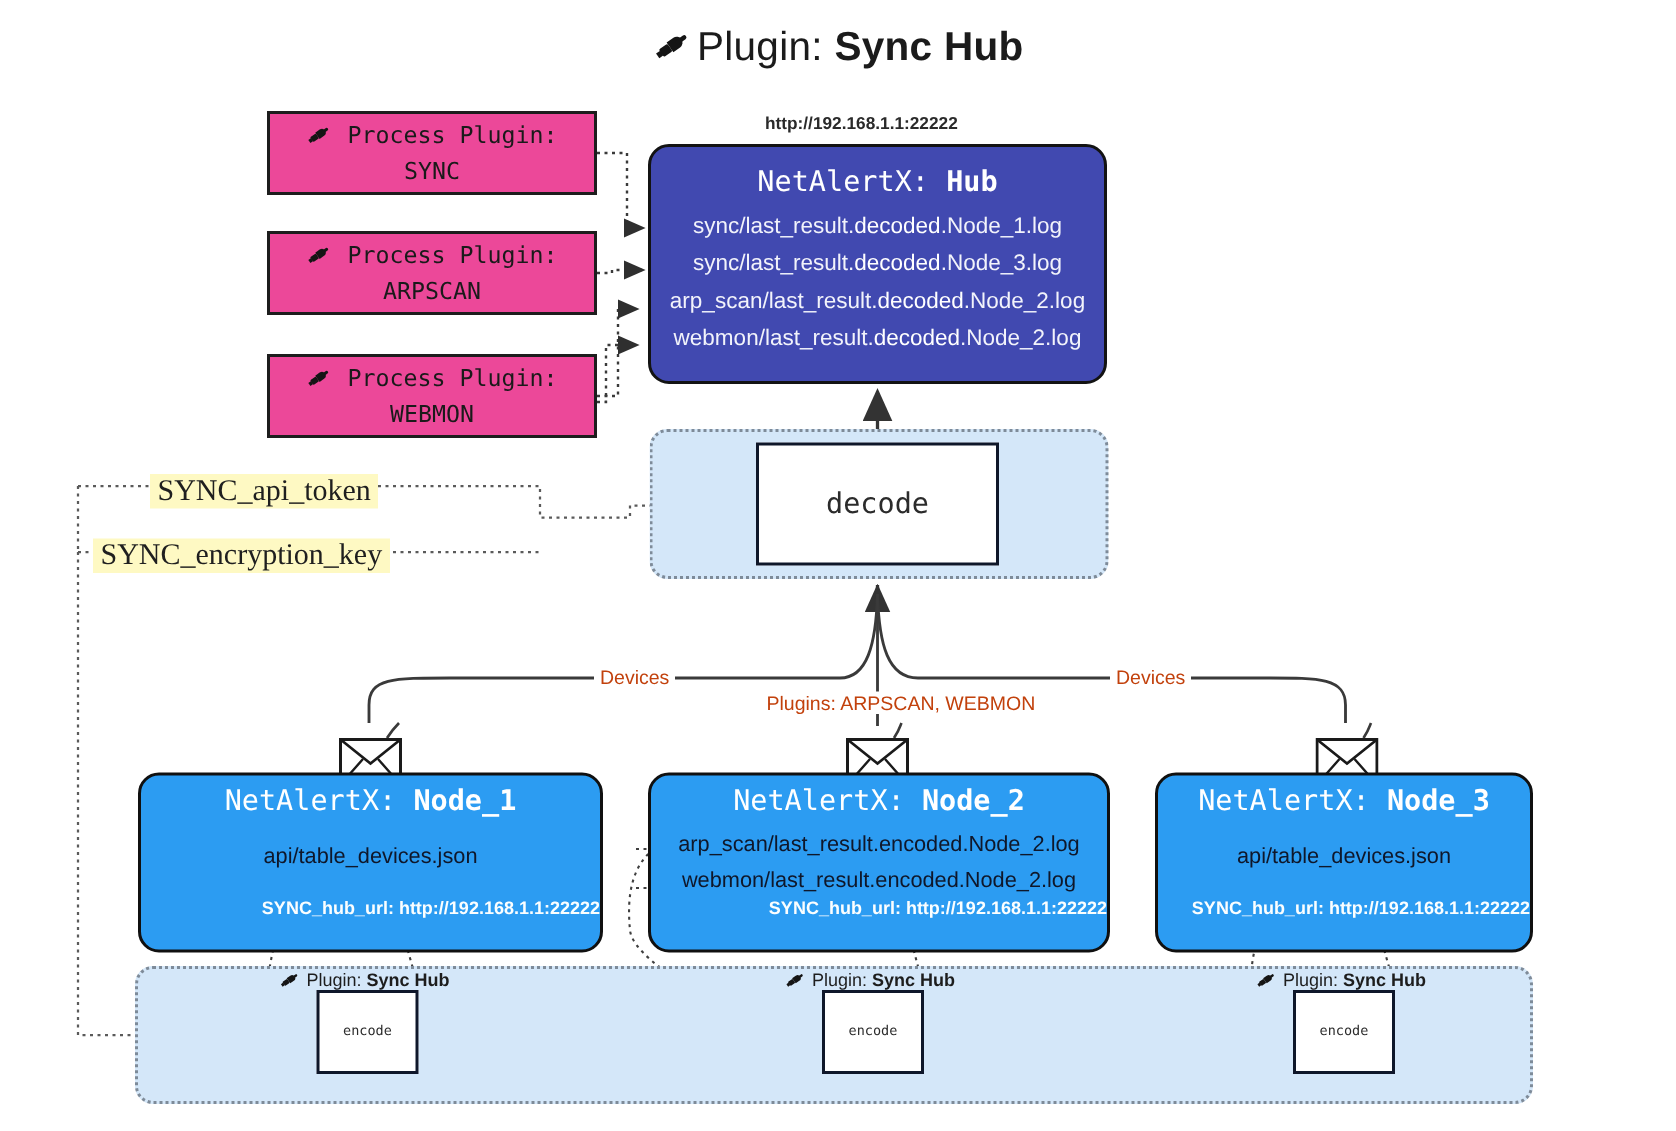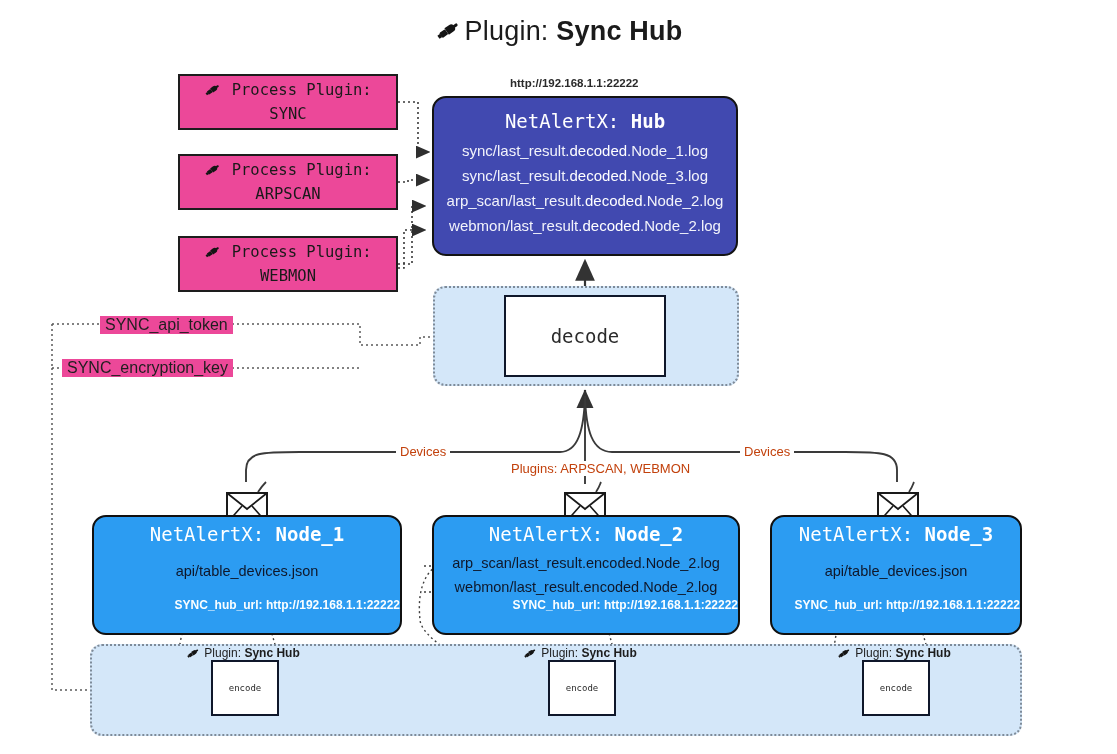--- a/index.html
+++ b/index.html
@@ -186,25 +186,26 @@
   .edge-label {
     position: absolute;
     font-size: 13px;
     color: #c2410c;
     background: #ffffff;
     padding: 0 4px;
     white-space: nowrap;
   }
   .wire-label {
     position: absolute;
-    font-size: 16px;
+    font-size: 20px;
     color: #1f1f1f;
-    background: #ec4899;
+    background: #fef9c3;
     padding: 0 5px;
     white-space: nowrap;
+    font-family: Liberation Serif, serif;
   }
 </style>
 </head>
 <body>
 
 <div id="stage">
 
   <svg id="wires" viewBox="0 0 1117 754">
     <defs>
       <marker id="arrHead" markerWidth="9" markerHeight="9" refX="7.5" refY="4" orient="auto">

